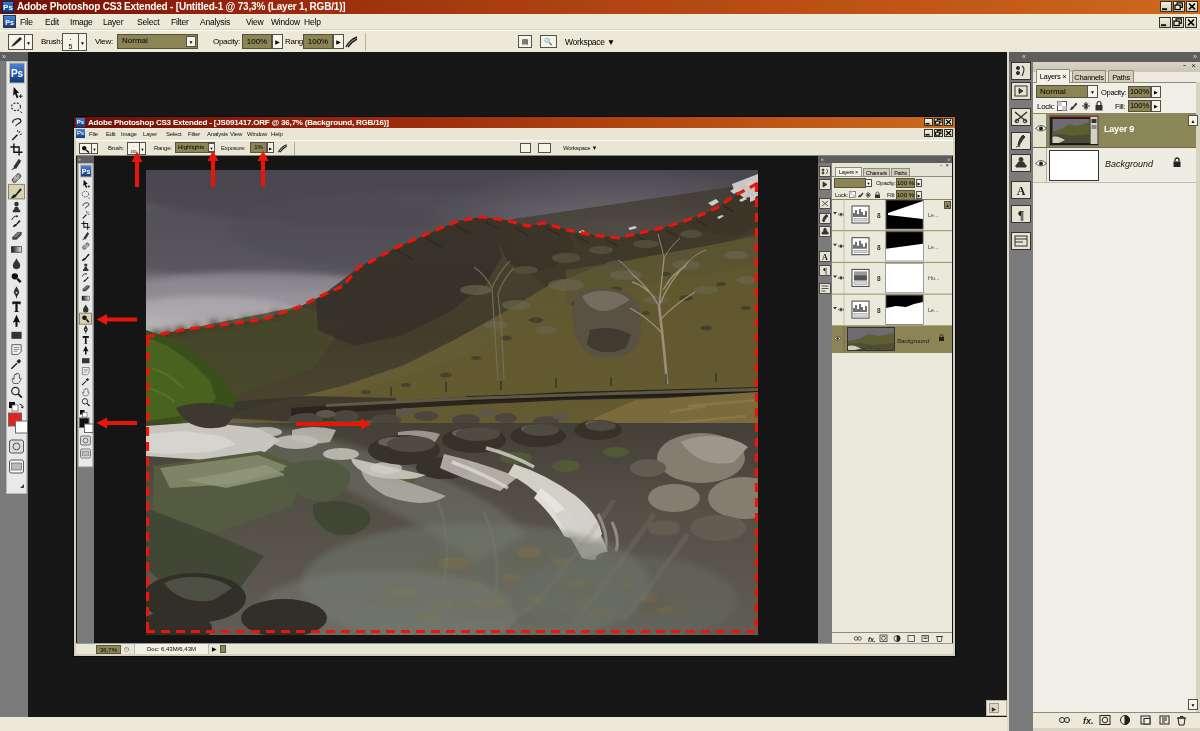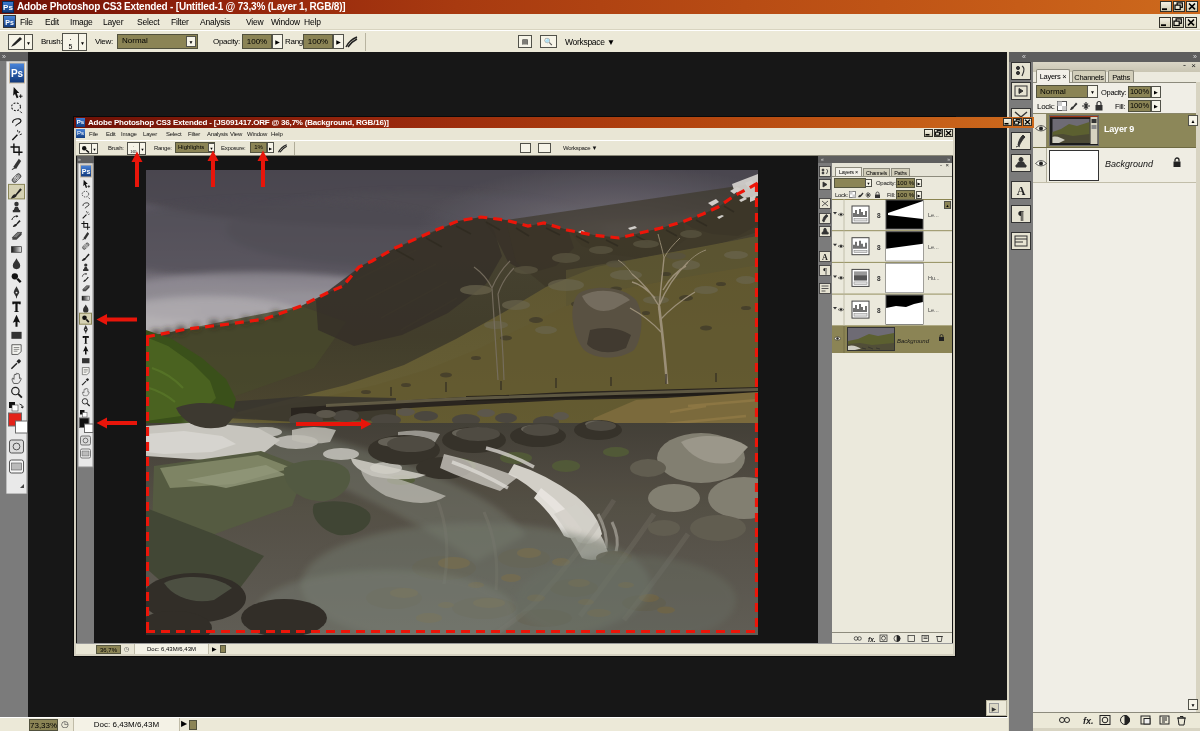--- a/index.html
+++ b/index.html
@@ -19,40 +19,40 @@
 .obtn{position:absolute;background:#f6f4e8;border:1px solid #52524a;color:#000;text-align:center}
 #maincanvas{left:0;top:52px;width:1200px;height:665px;background:#171717}
 #ldock{left:0;top:52px;width:28px;height:665px;background:#7b7b7b}
 #ldockhead{left:0;top:52px;width:28px;height:9px;background:#5e5e5e;color:#ddd;font-size:7px;line-height:9px;padding-left:2px}
 #rsliver{left:1007px;top:52px;width:2px;height:679px;background:#dedbc8}
 #rdock{left:1009px;top:52px;width:24px;height:679px;background:#7b7b7b}
 #rdockhead{left:1009px;top:52px;width:191px;height:10px;background:#5e5e5e;color:#ddd;font-size:7px;line-height:10px}
 #rpanel{left:1033px;top:62px;width:167px;height:669px;background:#eceade}
 #statusbar{left:0;top:717px;width:1008px;height:14px;background:#ece9d8;border-top:1px solid #fff}
 #iwin{left:74px;top:117px;width:881px;height:539px;background:#151515;outline:1px solid #0a0a0a}
-#ititle{position:absolute;left:0;top:0;width:960px;height:11px;background:linear-gradient(90deg,#701106 0%,#95250c 30%,#b4460f 65%,#cd6a1d 100%);color:#fff;font-weight:bold;font-size:8px;line-height:11px}
+#ititle{position:absolute;left:0;top:0;width:881px;height:11px;background:linear-gradient(90deg,#701106 0%,#95250c 30%,#b4460f 65%,#cd6a1d 100%);color:#fff;font-weight:bold;font-size:8px;line-height:11px}
 #imenu{position:absolute;left:0;top:11px;width:881px;height:12px;background:#e9e6d5}
 #iopt{position:absolute;left:0;top:23px;width:881px;height:16px;background:#e9e6d5;border-top:1px solid #fff;border-bottom:1px solid #8a8878}
 .imitem{position:absolute;top:0;font-size:6px;color:#111;line-height:12px;letter-spacing:-0.2px}
 .ilabel{position:absolute;font-size:6px;color:#111;letter-spacing:-0.3px}
 .ibox{position:absolute;background:#8b8455;border:1px solid #55553f;font-size:6px;color:#000}
 #istatus{position:absolute;left:0;top:526px;width:881px;height:11px;background:#e9e6d5;border-top:1px solid #999}
 #itoolstrip{position:absolute;left:3px;top:39px;width:17px;height:489px;background:#7b7b7b}
 #irdockstrip{position:absolute;left:744px;top:46px;width:14px;height:482px;background:#7b7b7b}
 #irpanel{position:absolute;left:758px;top:46px;width:120px;height:482px;background:#e5e3d6}
 #photo{position:absolute;left:72px;top:53px;width:612px;height:465px}
 .tab{position:absolute;font-size:7.5px;letter-spacing:-0.3px;border:1px solid #8d8b7d;border-bottom:none;border-radius:2px 2px 0 0;text-align:center}
 .eyecell{position:absolute;background:#e9e7da;border-right:1px solid #b0ad9a}
 .itab{position:absolute;font-size:5.5px;border:1px solid #8d8b7d;border-bottom:none;text-align:center;letter-spacing:-0.3px}
 </style></head>
 <body>
 <div id="stage">
   <div class="abs" id="titlebar">
     <div class="psico">Ps</div>
-    <div class="ttext">Adobe Photoshop CS3 Extended - [Untitled-1 @ 73,3% (Layer 1, RGB/8)]</div>
+    <div class="ttext">Adobe Photoshop CS3 Extended - [Untitled-1 @ 73,3% (Layer 1, RGB/1)]</div>
     <div class="winbtns" style="right:2px;top:1px">
         <div class="wbtn">
           <svg width="10" height="9" viewBox="0 0 10 9">
             <rect x="1" y="6.3" width="5" height="1.8" fill="#000"></rect>
           </svg>
         </div>
         <div class="wbtn">
           <svg width="10" height="9" viewBox="0 0 10 9">
             <rect x="3.1" y="0.9" width="5.2" height="4.4" fill="none" stroke="#000" stroke-width="1.2"></rect>
             <rect x="1" y="3.1" width="5.2" height="4.4" fill="#ece9d8" stroke="#000" stroke-width="1.2"></rect>
@@ -380,27 +380,20 @@
         <path d="M69 1.5 a4.5 4.5 0 0 1 0 9 Z" fill="#222"></path>
       <rect x="85" y="2" width="9" height="8"></rect>
         <rect x="88" y="4.5" width="6" height="5.5" fill="#eee"></rect>
       <rect x="104" y="2" width="9" height="8"></rect>
         <path d="M106 4 h5 M106 6 h5 M106 8 h3"></path>
       <path d="M122 4 h7 l-1 7 h-5 Z M121 4 h9 M124 2.5 h3 v1.5"></path>
     </g>
   </svg>
   <div class="abs" style="left:986px;top:700px;width:21px;height:16px;background:#ece9d8;border:1px solid #b8b4a0"></div>
     <div class="abs" style="left:989px;top:703px;width:10px;height:10px;background:#dcd8c4;border:1px solid #999;font-size:6px;line-height:10px;text-align:center;color:#333">▶</div>
-    <div class="abs" id="statusbar">
-    <div class="obox" style="left:29px;top:1px;width:29px;height:12px;font-size:8px;line-height:11px">73,33%</div>
-    <span style="position:absolute;left:61px;top:1px;font-size:9px;color:#444">◷</span>
-    <div style="position:absolute;left:73px;top:0;width:107px;height:13px;background:#f4f2e6;border-left:1px solid #c0bca8;border-right:1px solid #c0bca8;font-size:8px;line-height:13px;text-align:center">Doc: 6,43M/6,43M</div>
-    <span style="position:absolute;left:181px;top:1px;font-size:8px">▶</span>
-    <div class="obox" style="left:189px;top:2px;width:8px;height:10px"></div>
-  </div>
   <div class="abs" id="iwin">
     <div id="ititle">
       <div style="position:absolute;left:2px;top:1px;width:9px;height:9px;background:linear-gradient(180deg,#3d7ad1,#123c7e);color:#fff;font-size:6px;font-weight:bold;text-align:center;line-height:9px">Ps</div>
       <div style="position:absolute;left:14px;top:0;letter-spacing:-0.2px">Adobe Photoshop CS3 Extended - [JS091417.ORF @ 36,7% (Background, RGB/16)]</div>
       <div class="winbtns" style="right:2px;top:1px">
           <div class="wbtn" style="width:9px;height:8px">
             <svg width="7" height="6" viewBox="0 0 7 6">
               <rect x="0.5" y="4" width="4" height="1.5" fill="#000"></rect>
             </svg>
           </div>

